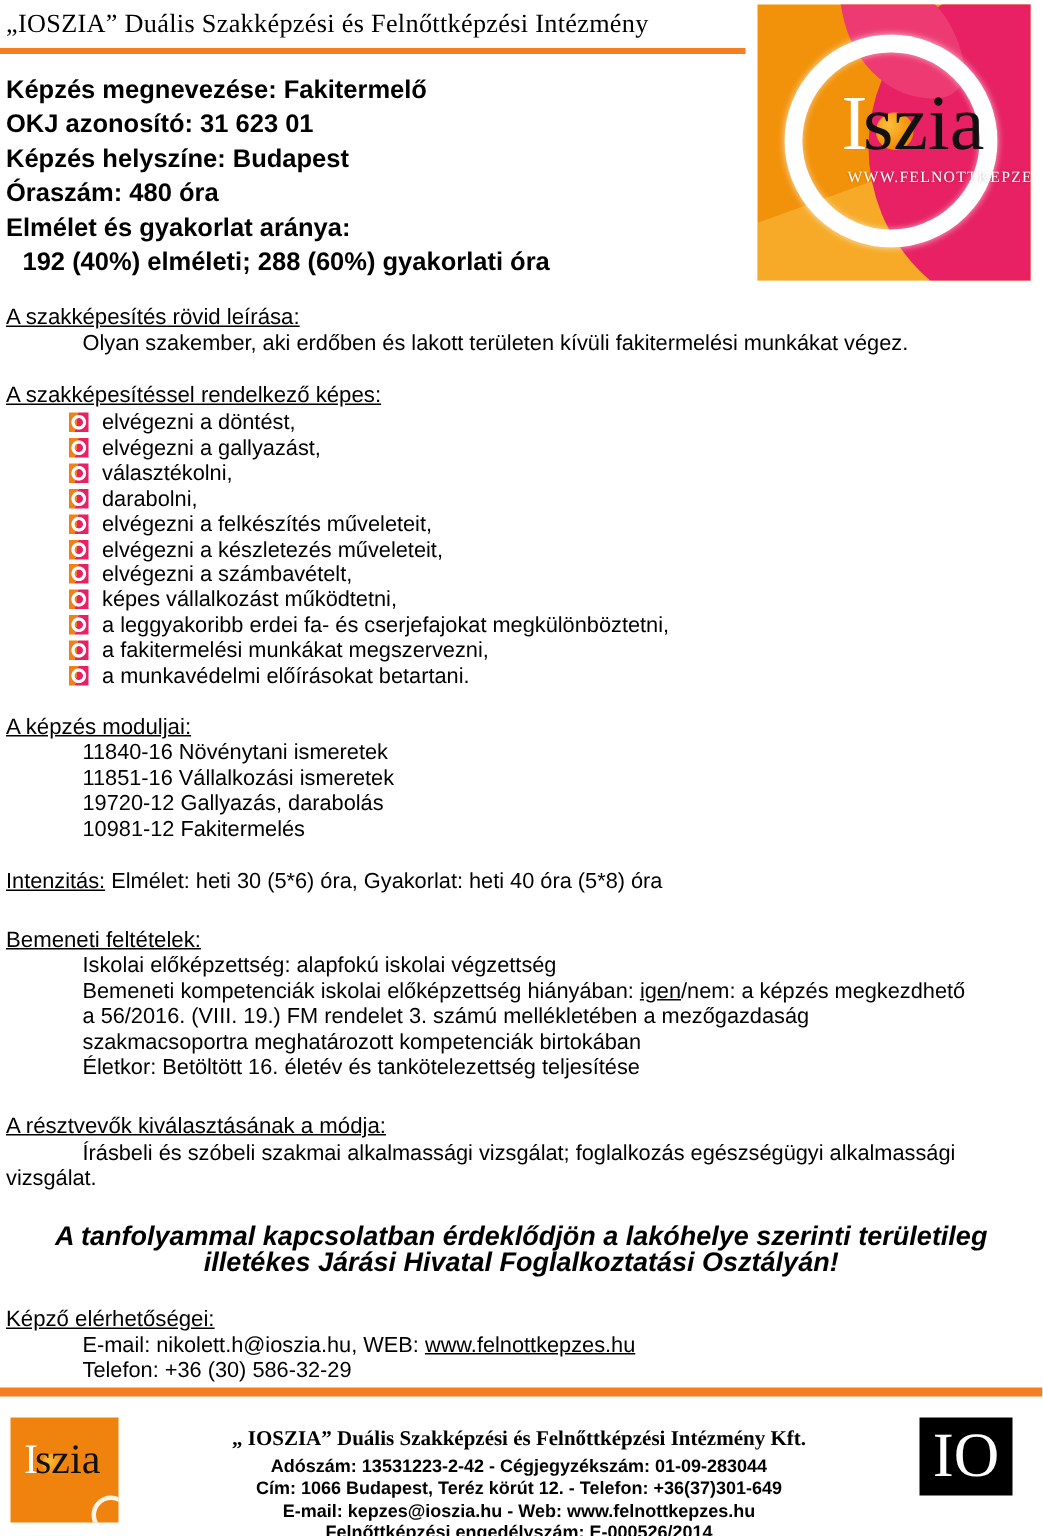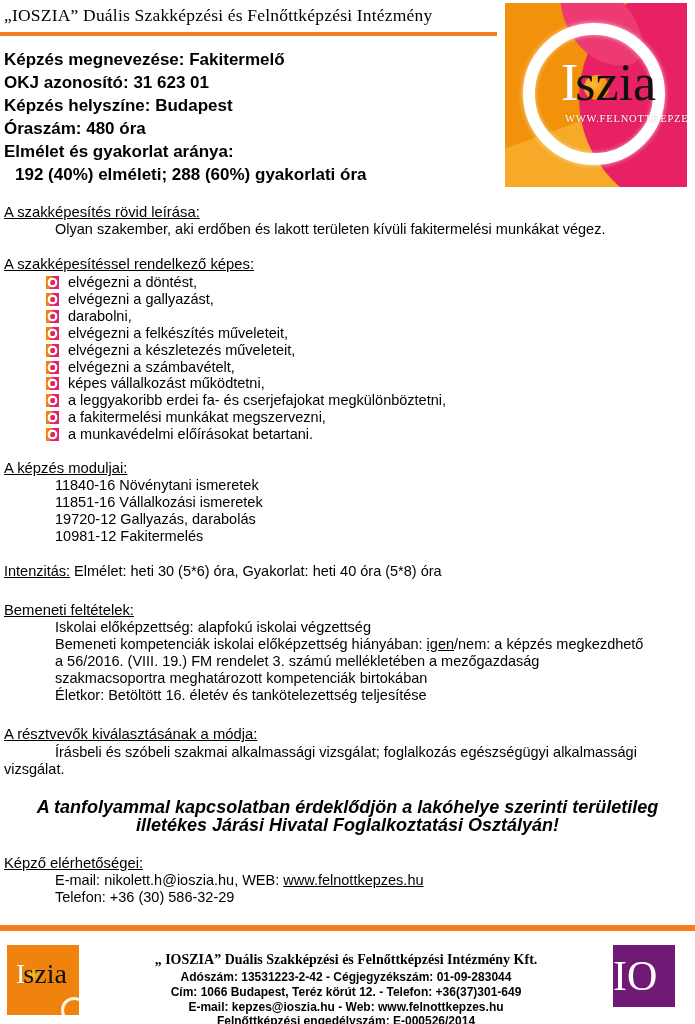--- a/index.html
+++ b/index.html
@@ -111,22 +111,22 @@
     position:absolute; right:-8px; bottom:-8px; width:26px; height:26px;
     border:3px solid rgba(255,255,255,.9); border-radius:50%; z-index:1;
   }
   .f-center { flex:1; text-align:center; padding-top:7px; }
   .f-company {
     font-family:"Liberation Serif", serif; font-size:14px; font-weight:600;
     line-height:16px; margin-bottom:2px;
   }
   .f-line { font-size:12px; line-height:14.8px;font-weight:bold; }
   .f-logo-right {
-    width:62px; height:62px; background:#701a75; flex:none; margin-right:20px;
-    display:flex; align-items:center; 
+    width:62px; height:52px; background:#000000; flex:none; margin-right:20px;
+    display:flex; align-items:center; justify-content:center;
   }
   .f-logo-right span {
     color:#fff; font-family:"Liberation Serif", serif; font-size:42px; line-height:42px;
   }
 </style>
 </head>
 <body>
 
 <div class="doc-title">„IOSZIA” Duális Szakképzési és Felnőttképzési Intézmény</div>
 <div class="title-rule"></div>
@@ -150,20 +150,21 @@
   <div class="indent">192 (40%) elméleti; 288 (60%) gyakorlati óra</div>
 </div>
 
 <div class="sec-h mt18">A szakképesítés rövid leírása:</div>
 <div class="body-line">Olyan szakember, aki erdőben és lakott területen kívüli fakitermelési munkákat végez.</div>
 
 <div class="sec-h mt18">A szakképesítéssel rendelkező képes:</div>
 <ul class="bullets">
   <li><span class="b-icon"></span><span>elvégezni a döntést,</span></li>
   <li><span class="b-icon"></span><span>elvégezni a gallyazást,</span></li>
+  <li><span class="b-icon"></span><span>választékolni,</span></li>
   <li><span class="b-icon"></span><span>darabolni,</span></li>
   <li><span class="b-icon"></span><span>elvégezni a felkészítés műveleteit,</span></li>
   <li><span class="b-icon"></span><span>elvégezni a készletezés műveleteit,</span></li>
   <li><span class="b-icon"></span><span>elvégezni a számbavételt,</span></li>
   <li><span class="b-icon"></span><span>képes vállalkozást működtetni,</span></li>
   <li><span class="b-icon"></span><span>a leggyakoribb erdei fa- és cserjefajokat megkülönböztetni,</span></li>
   <li><span class="b-icon"></span><span>a fakitermelési munkákat megszervezni,</span></li>
   <li><span class="b-icon"></span><span>a munkavédelmi előírásokat betartani.</span></li>
 </ul>
 

